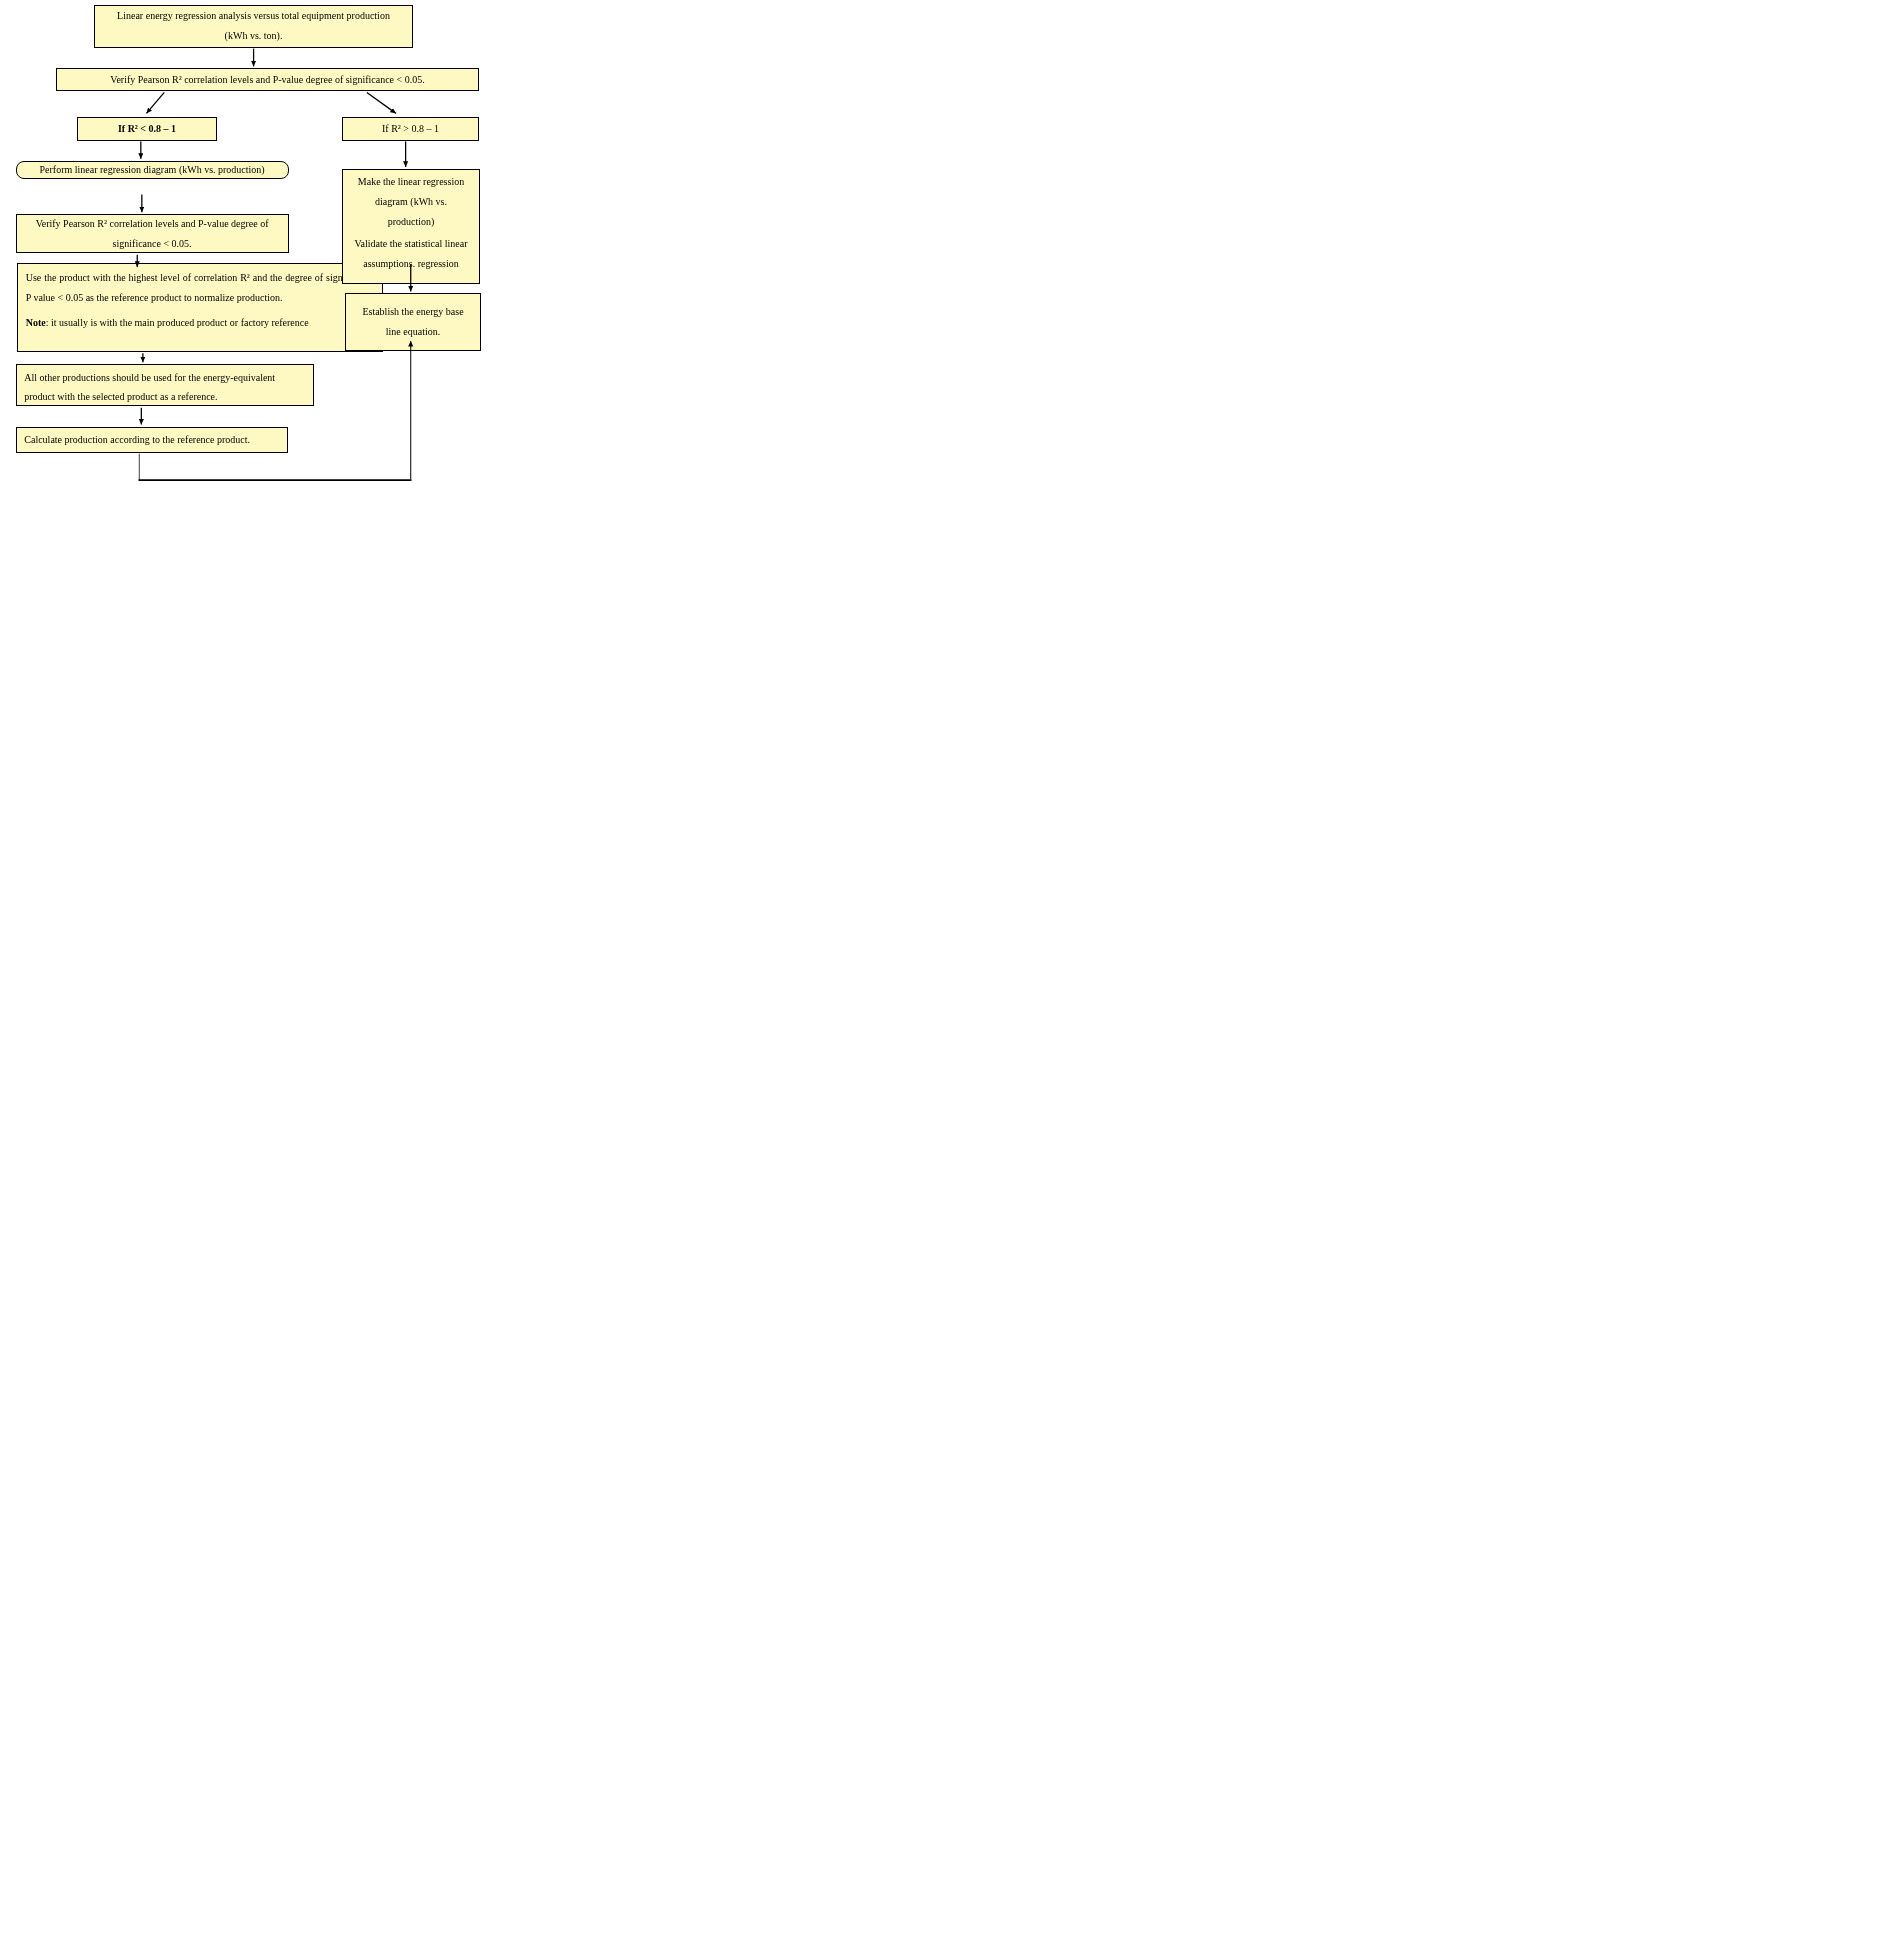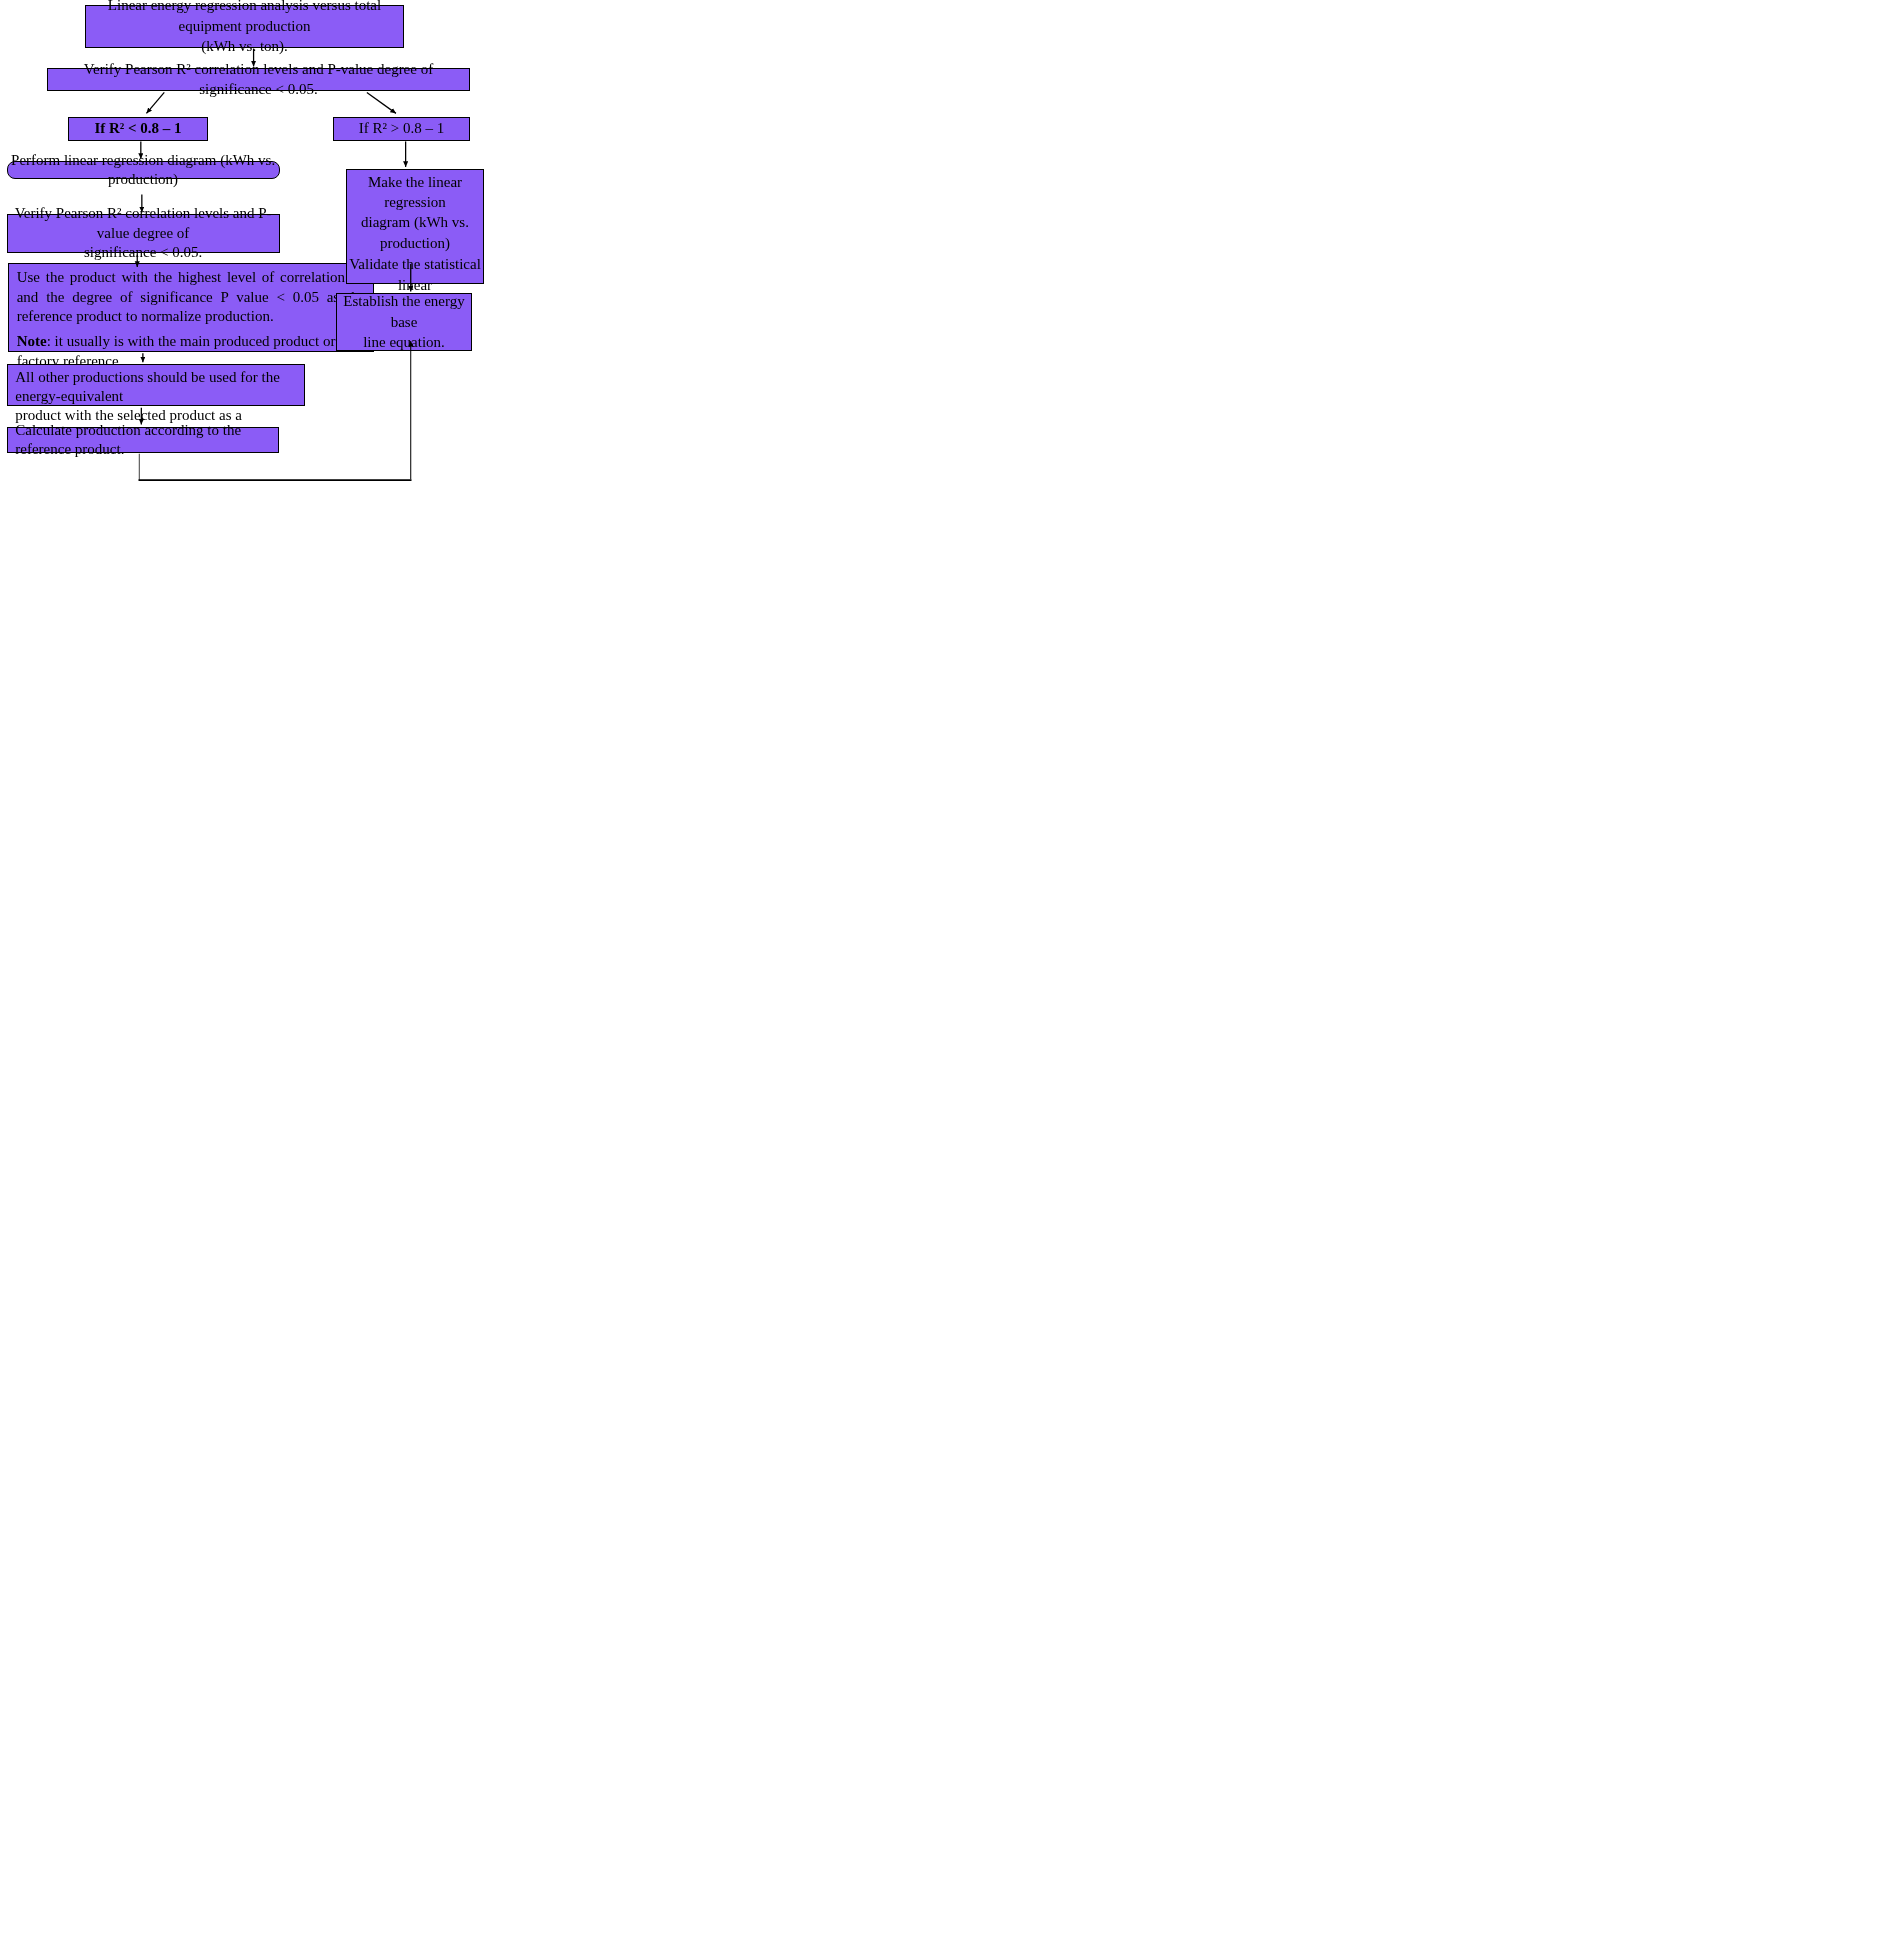--- a/index.html
+++ b/index.html
@@ -7,24 +7,25 @@
     position:relative;
     width:474px;height:489px;
     background:#ffffff;
     font-family:"Liberation Serif","DejaVu Serif",serif;
     color:#000;
   }
   .node{
     position:absolute;
     box-sizing:border-box;
     border:1.5px solid #000;
-    background:#8b5cf6;
-    font-size:15px;
+    background:#fef9c3;
+    font-size:10px;
     line-height:19.4px;
     z-index:1;
+    margin-left:9px;
   }
   .center{
     display:flex;flex-direction:column;
     align-items:center;justify-content:center;
     text-align:center;
   }
   .line{display:block;}
   .just p{margin:0;text-align:justify;}
   .bold{font-weight:bold;text-align:right;}
   #connectors{
@@ -35,21 +36,21 @@
   #title-box{left:85px;top:4.6px;width:319px;height:43px;line-height:20.4px;}
   #verify-box{left:47px;top:68px;width:423px;height:23px;}
   #low-box{left:68px;top:117px;width:140px;height:23.5px;font-weight:bold;}
   #high-box{left:333px;top:117px;width:137px;height:23.5px;}
   #perform-box{left:6.6px;top:161px;width:273px;height:18px;border-radius:8px;}
   #verify-left-box{left:6.6px;top:214px;width:273px;height:39px;}
   #reference-box{left:8px;top:263px;width:366px;height:89px;padding:4.1px 7.7px 0 7.7px;}
   #reference-box .note-line{margin-top:6.1px;text-align:left;}
   #equivalent-box{left:6.6px;top:364px;width:298px;height:42px;padding:2.6px 7.7px 0 7.7px;line-height:19.4px;}
   #calculate-box{left:6.6px;top:427px;width:272px;height:26px;padding-left:7.7px;display:flex;align-items:center;}
-  #make-box{left:346px;top:169px;width:138px;height:115px;line-height:20.4px;padding-top:1.5px;justify-content:flex-start;}
+  #make-box{left:333px;top:169px;width:138px;height:115px;line-height:20.4px;padding-top:1.5px;justify-content:flex-start;}
   #make-box .para2{margin-top:1px;}
   #establish-box{left:336px;top:293px;width:136px;height:58px;line-height:20.4px;}
 </style>
 </head>
 <body>
 
 <div id="canvas">
 
   <svg id="connectors" viewBox="0 0 929 958" xmlns="http://www.w3.org/2000/svg">
     <defs>

